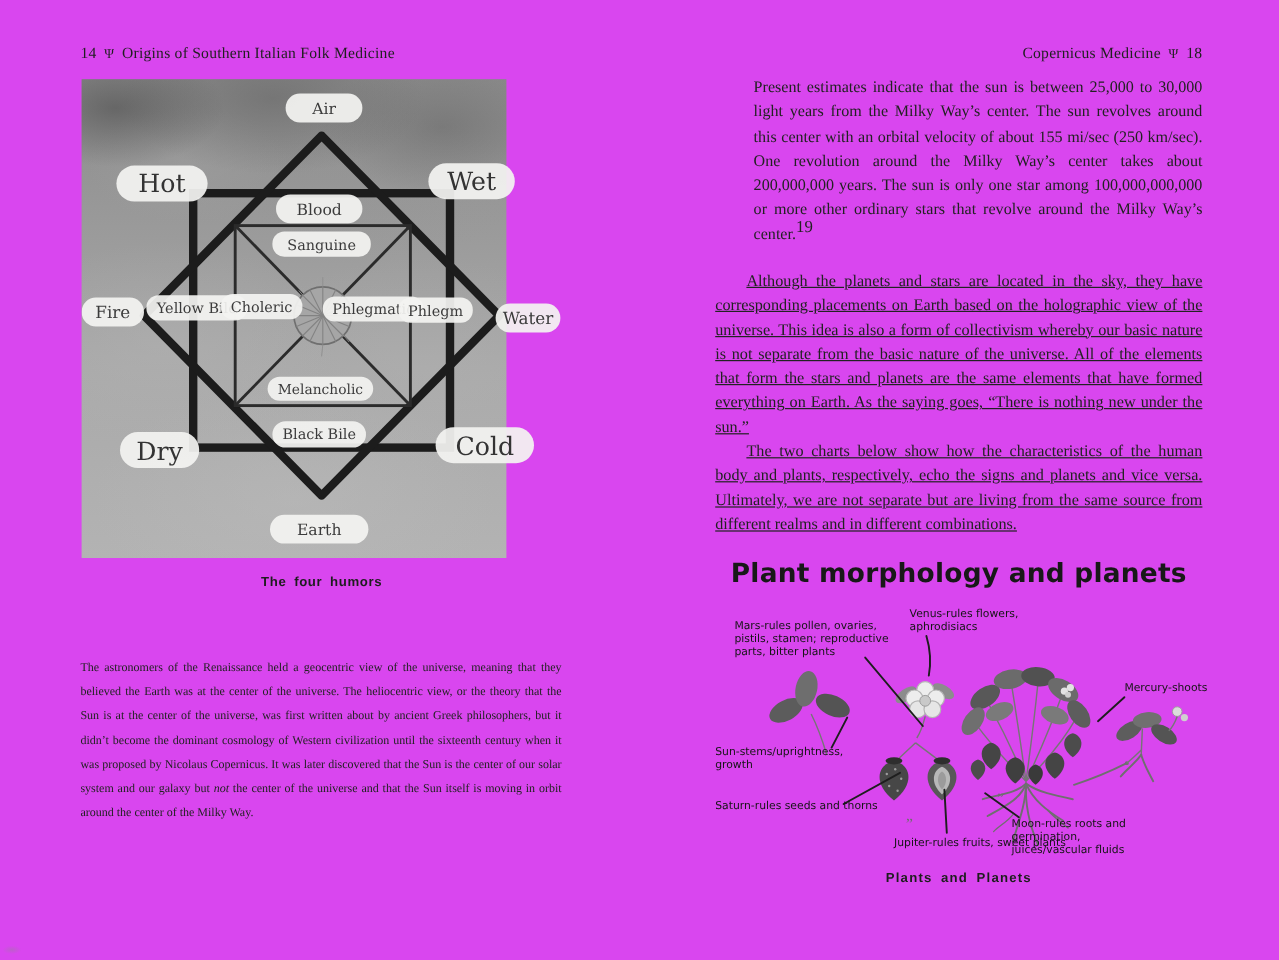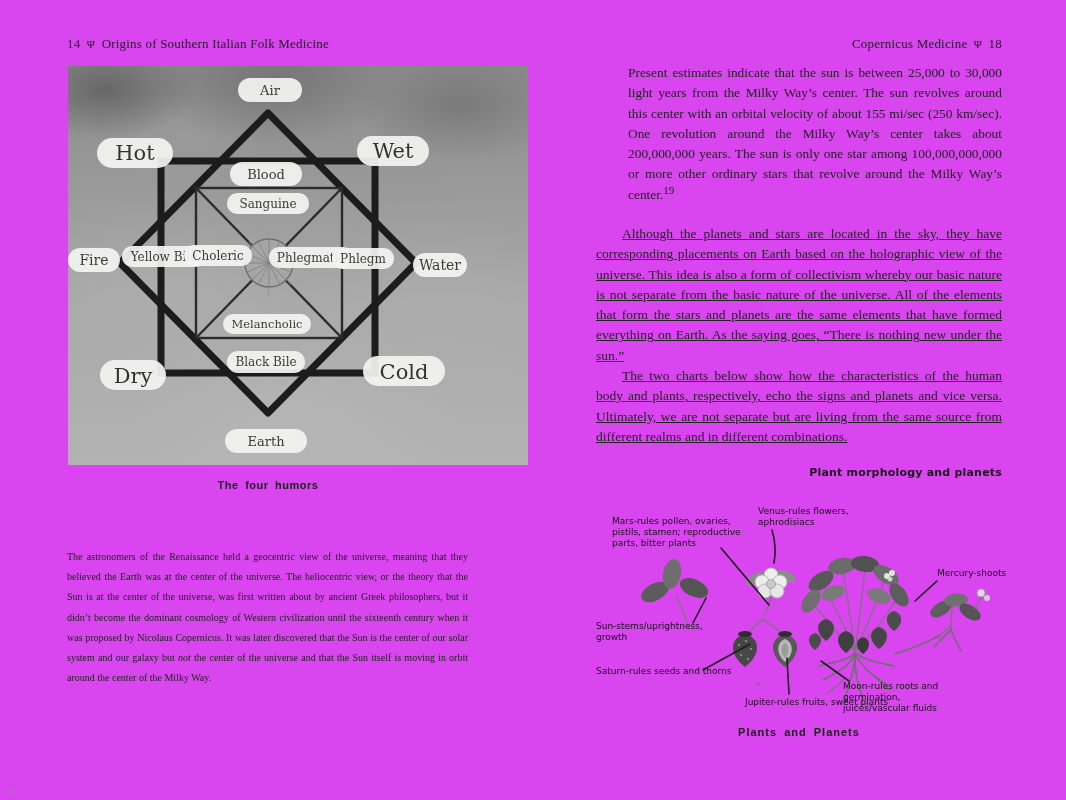--- a/index.html
+++ b/index.html
@@ -8,21 +8,21 @@
     position:relative;width:1066px;height:800px;background:#d946ef;overflow:hidden;
     font-family:"Liberation Serif",serif;color:#222;
   }
   
   .running-head{position:absolute;top:36px;font-size:13px;color:#1f1f1f;letter-spacing:.2px;}
   .running-head.left{left:67px;}
   .running-head.right{left:596px;width:406px;text-align:right;}
   .fleuron{font-size:11px;padding:0 3px;color:#1f1f1f;}
   
   .humors-fig{
-    position:absolute;left:68px;top:66px;width:460px;height:399px;
+    position:absolute;left:68px;top:66px;width:354px;height:399px;
     background:
       radial-gradient(ellipse 130px 70px at 8% 6%, rgba(70,70,70,.55), rgba(70,70,70,0) 70%),
       radial-gradient(ellipse 180px 90px at 45% 4%, rgba(95,95,95,.5), rgba(95,95,95,0) 70%),
       radial-gradient(ellipse 150px 80px at 85% 10%, rgba(100,100,100,.5), rgba(100,100,100,0) 70%),
       radial-gradient(ellipse 120px 70px at 25% 18%, rgba(160,160,160,.5), rgba(160,160,160,0) 70%),
       radial-gradient(ellipse 170px 90px at 70% 22%, rgba(150,150,150,.4), rgba(150,150,150,0) 70%),
       radial-gradient(ellipse 200px 120px at 20% 55%, rgba(182,182,182,.35), rgba(182,182,182,0) 70%),
       radial-gradient(ellipse 220px 130px at 80% 60%, rgba(178,178,178,.35), rgba(178,178,178,0) 70%),
       radial-gradient(ellipse 240px 140px at 50% 88%, rgba(188,188,188,.4), rgba(188,188,188,0) 70%),
       linear-gradient(180deg,#8b8b8b 0%,#9c9c9c 35%,#a9a9a9 60%,#b3b3b3 100%);
@@ -45,24 +45,24 @@
   .section-heading{
     position:absolute;left:67px;top:515px;width:401px;
     font-size:14.5px;font-weight:bold;font-style:italic;color:#151515;
   }
   .body-par{position:absolute;font-size:10px;line-height:20.2px;text-align:justify;color:#222;}
   .left-par{left:67px;top:537px;width:401px;}
   
   .block-quote{left:628px;top:63px;width:374px;position:absolute;font-size:13.4px;line-height:20.3px;text-align:justify;color:#222;}
   .right-pars{position:absolute;left:596px;top:224px;width:406px;font-size:13.5px;line-height:20.3px;text-align:justify;color:#222;text-decoration:underline;}
   .right-pars p{margin:0;text-indent:26px;}
-  sup{font-size:11px;line-height:0;}
+  sup{font-size:14px;line-height:0;}
   .plant-title{
-    position:absolute;left:596px;top:466px;width:406px;text-align:right;
-    font-family:"DejaVu Sans",sans-serif;font-weight:bold;font-size:11px;color:#181818;letter-spacing:.2px;
+    position:absolute;left:596px;top:466px;width:406px;text-align:center;
+    font-family:"DejaVu Sans",sans-serif;font-weight:bold;font-size:22px;color:#181818;letter-spacing:.2px;
   }
   .plant-fig{position:absolute;left:593px;top:503px;width:420px;height:212px;}
   .plant-label{font-family:"DejaVu Sans",sans-serif;font-size:9px;fill:#141414;}
   .callout{stroke:#1e1e1e;stroke-width:1.6;fill:none;stroke-linecap:round;}
   .leafline{stroke:#767676;stroke-width:1.2;fill:none;}
   .rootline{stroke:#6f6f6f;stroke-width:1.6;fill:none;stroke-linecap:round;}
   .corner-mark{position:absolute;left:2px;top:788px;width:16px;height:7px;opacity:.35;
     background:radial-gradient(ellipse at center,#8a8a8a,rgba(138,138,138,0) 70%);}
 </style>
 </head>

